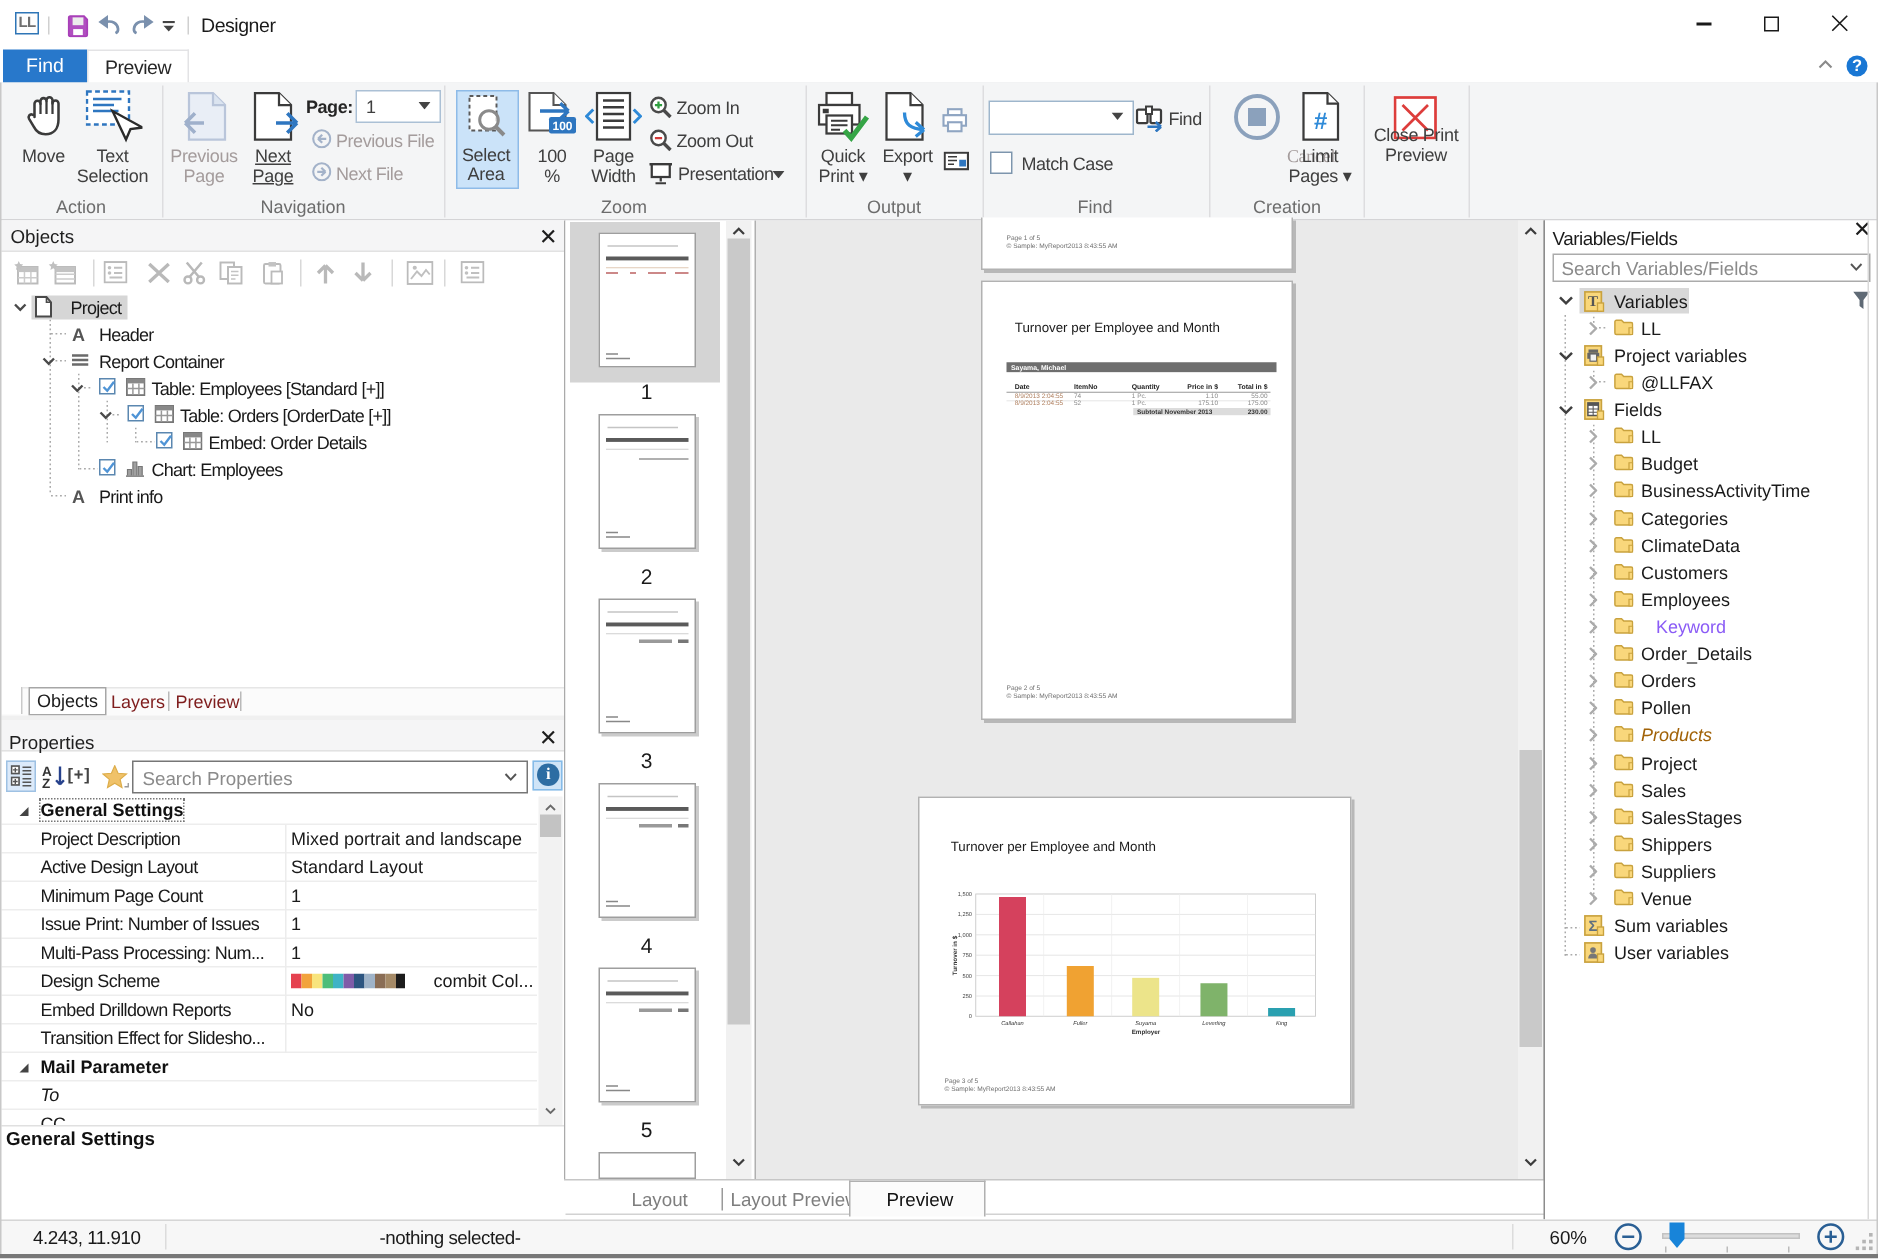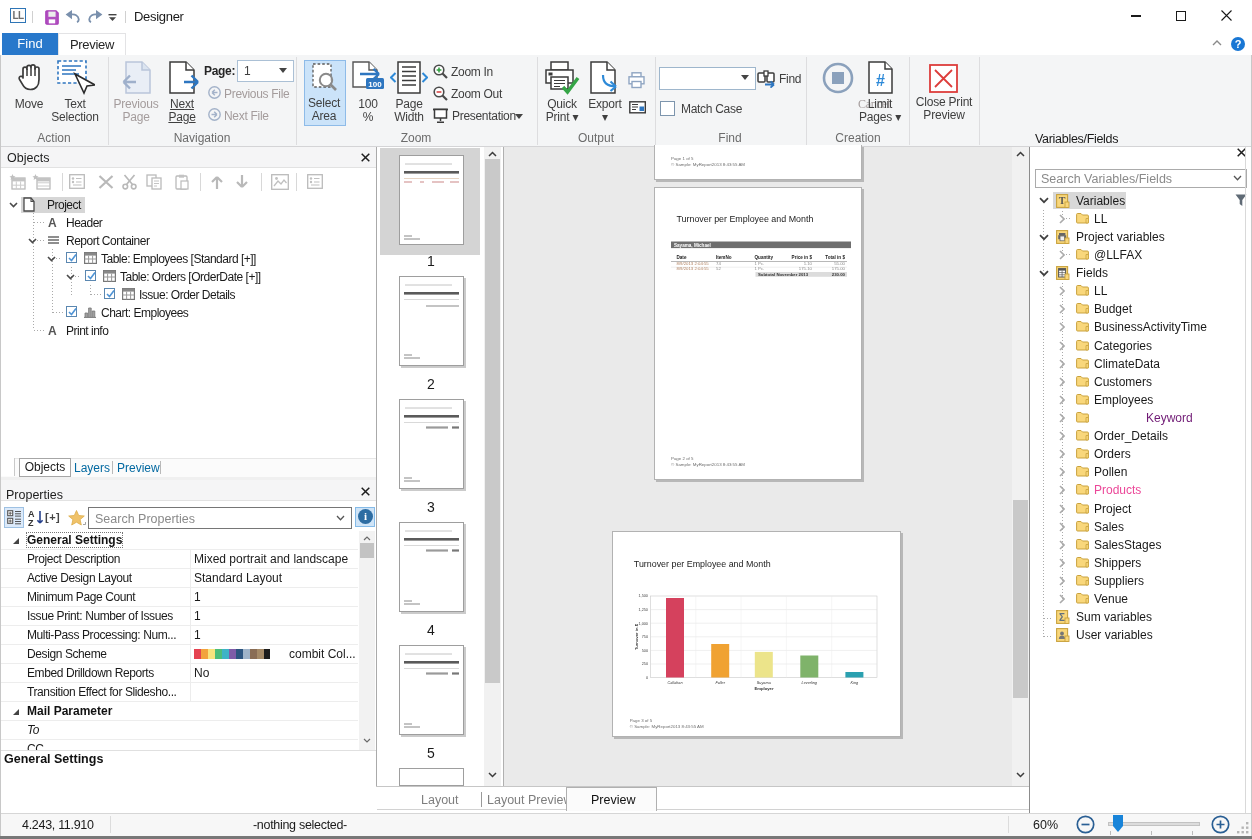--- a/index.html
+++ b/index.html
@@ -220,30 +220,30 @@
 <svg class="abs" style="left:868px;top:61px" width="26" height="34" viewBox="0 0 26 34">
  <path d="M1 1 H17 L24 8 V32 H1 Z" fill="#fff" stroke="#3b3b3b" stroke-width="1.5"></path>
  <path d="M17 1 L17 8 L24 8" fill="#fff" stroke="#3b3b3b" stroke-width="1.5"></path>
  <text x="12.5" y="25" font-family="Liberation Sans" font-size="16" font-weight="bold" fill="#2e8ad8" text-anchor="middle">#</text>
 </svg>
 <div class="rlbl" style="left:855px;top:98px;width:50px;">Limit<br>Pages ▾</div>
 <svg class="abs" style="left:929px;top:64px" width="29" height="29" viewBox="0 0 29 29">
  <rect x="1" y="1" width="27" height="27" fill="#fff" stroke="#dd3d3b" stroke-width="1.8"></rect>
  <path d="M6 6 L23 23 M23 6 L6 23" stroke="#dd3d3b" stroke-width="1.8"></path>
 </svg>
-<div class="rlbl" style="left:910px;top:96px;width:68px;">Close Print<br>Preview</div>
+<div class="rlbl" style="left:910px;top:84px;width:68px;">Close Print<br>Preview</div>
 </div>
 
 <div class="abs" id="leftpanel" style="left:0;top:147px;width:377px;height:666px;background:#fff;border-right:1px solid #aaa;box-sizing:border-box;"></div>
 <div id="objects-panel">
 <style>
  .phead{position:absolute;font-size:12.5px;color:#1e1e1e;}
  .trow{position:absolute;font-size:12px;color:#1a1a1a;white-space:nowrap;letter-spacing:-0.5px;}
  .chev{position:absolute;width:9px;height:6px;}
- .tgray{color:#0369a1;}
+ .tgray{color:#7f1d1d;}
  .dot-v{position:absolute;width:1px;background-image:linear-gradient(#aaa 1px, transparent 1px);background-size:1px 3px;}
  .dot-h{position:absolute;height:1px;background-image:linear-gradient(90deg,#aaa 1px, transparent 1px);background-size:3px 1px;}
 </style>
 
 <div class="abs" style="left:1px;top:147px;width:375px;height:21px;background:#f5f5f6;border-bottom:1px solid #e2e2e2;box-sizing:border-box;"></div>
 <div class="phead" style="left:7px;top:151px;">Objects</div>
 <svg class="abs" style="left:361px;top:153px" width="9" height="9" viewBox="0 0 9 9">
       <path d="M0.7 0.7 L8.3 8.3 M8.3 0.7 L0.7 8.3" stroke="#1e1e1e" stroke-width="1.5"></path>
     </svg>
 
@@ -369,21 +369,21 @@
 <div class="dot-h" style="left:91px;top:294px;width:12px;"></div>
 <div class="abs" style="left:104px;top:288px;width:11px;height:11px;border:1.4px solid #5b87b0;background:#fff;box-sizing:border-box;"></div>
 <svg class="abs" style="left:106px;top:290px" width="9" height="8" viewBox="0 0 9 8">
         <path d="M1 4 L3.5 6.5 L8 0.5" fill="none" stroke="#4f94d6" stroke-width="1.6"></path>
       </svg>
 <svg class="abs" style="left:122px;top:288px" width="13" height="12" viewBox="0 0 13 12">
         <rect x="0.6" y="0.6" width="11.8" height="10.8" fill="#fff" stroke="#777" stroke-width="1.2"></rect>
         <rect x="0.6" y="0.6" width="11.8" height="3" fill="#888"></rect>
         <path d="M4.6 3.6 V11.4 M8.6 3.6 V11.4 M0.6 7 H12.4" stroke="#999" stroke-width="1"></path>
       </svg>
-<div class="trow" style="left:139px;top:288px;">Issue: Order Details</div>
+<div class="trow" style="left:139px;top:288px;">Embed: Order Details</div>
 
 <div class="dot-h" style="left:53px;top:312px;width:12px;"></div>
 <div class="abs" style="left:66px;top:306px;width:11px;height:11px;border:1.4px solid #5b87b0;background:#fff;box-sizing:border-box;"></div>
 <svg class="abs" style="left:68px;top:308px" width="9" height="8" viewBox="0 0 9 8">
         <path d="M1 4 L3.5 6.5 L8 0.5" fill="none" stroke="#4f94d6" stroke-width="1.6"></path>
       </svg>
 <svg class="abs" style="left:84px;top:306px" width="12" height="12" viewBox="0 0 12 12">
         <path d="M1 11 V7 H3.6 V11 M4.6 11 V2 H7.2 V11 M8.2 11 V5 H10.8 V11" fill="#a0a0a0" stroke="#777" stroke-width="0.8"></path>
         <path d="M0 11.4 H12" stroke="#777" stroke-width="1"></path>
       </svg>
@@ -688,21 +688,21 @@
 <div class="abs" style="left:421px;top:793px;font-size:12.5px;color:#7e7e7e;">Layout</div>
 <div class="abs" style="left:481px;top:792px;width:1px;height:15px;background:#9a9a9a;"></div>
 <div class="abs" style="left:487px;top:793px;font-size:12.5px;color:#7e7e7e;">Layout Preview</div>
 <div class="abs" style="left:566px;top:787px;width:91px;height:24px;background:#fbfbfb;border:1px solid #b0b0b0;border-bottom:none;box-sizing:border-box;"></div>
 <div class="abs" style="left:591px;top:793px;font-size:12.5px;color:#111;">Preview</div>
 </div>
 
 <div class="abs" id="rightpanel" style="left:1030px;top:147px;width:222px;height:666px;background:#fff;"></div>
 <div id="right-content">
 <div class="abs" style="left:1029px;top:147px;width:1px;height:666px;background:#8c8c8c;"></div>
-<div class="abs" style="left:1035px;top:132px;font-size:12.5px;color:#1a1a1a;letter-spacing:-0.3px;">Variables/Fields</div>
+<div class="abs" style="left:1035px;top:152px;font-size:12.5px;color:#1a1a1a;letter-spacing:-0.3px;">Variables/Fields</div>
 <svg class="abs" style="left:1237px;top:148px" width="9" height="9" viewBox="0 0 9 9">
       <path d="M0.7 0.7 L8.3 8.3 M8.3 0.7 L0.7 8.3" stroke="#1e1e1e" stroke-width="1.5"></path>
     </svg>
 <div class="abs" style="left:1035px;top:169px;width:212px;height:19px;background:#fff;border:1px solid #ababab;box-sizing:border-box;"></div>
 <div class="abs" style="left:1041px;top:172px;font-size:12.5px;color:#8a8a8a;">Search Variables/Fields</div>
 <svg class="abs" style="left:1233px;top:175px" width="9" height="6" viewBox="0 0 9 6">
       <path d="M1 1 L4.5 4.7 L8 1" fill="none" stroke="#555" stroke-width="1.3"></path>
     </svg>
 <svg class="abs" style="left:1235px;top:194px" width="12" height="13" viewBox="0 0 12 13">
       <path d="M0.5 0.5 H11.5 L7.3 6 V12 L4.7 10 V6 Z" fill="#5f6a75"></path>
@@ -819,21 +819,21 @@
       <path d="M10 6.5 h2.4 v4.5 h-2.4 Z" fill="#f9d77b" stroke="#c9a23e" stroke-width="0.8"></path>
     </svg>
 <div class="abs" style="left:1094px;top:393px;font-size:12px;color:#1a1a1a;white-space:nowrap;">Employees</div>
 <svg class="abs" style="left:1059px;top:413px" width="6" height="10" viewBox="0 0 6 10">
       <path d="M1 1 L5 5 L1 9" fill="none" stroke="#ababab" stroke-width="1.6"></path>
     </svg>
 <svg class="abs" style="left:1076px;top:411px" width="13" height="12" viewBox="0 0 13 12">
       <path d="M0.6 2.5 a1 1 0 0 1 1-1 H5 L6.5 3 H11.4 a1 1 0 0 1 1 1 V10 a1 1 0 0 1 -1 1 H1.6 a1 1 0 0 1 -1-1 Z" fill="#f9d77b" stroke="#c9a23e" stroke-width="1"></path>
       <path d="M10 6.5 h2.4 v4.5 h-2.4 Z" fill="#f9d77b" stroke="#c9a23e" stroke-width="0.8"></path>
     </svg>
-<div class="abs" style="left:1146px;top:411px;font-size:12px;color:#701a75;white-space:nowrap;">Keyword</div>
+<div class="abs" style="left:1104px;top:411px;font-size:12px;color:#8b5cf6;white-space:nowrap;">Keyword</div>
 <svg class="abs" style="left:1059px;top:431px" width="6" height="10" viewBox="0 0 6 10">
       <path d="M1 1 L5 5 L1 9" fill="none" stroke="#ababab" stroke-width="1.6"></path>
     </svg>
 <svg class="abs" style="left:1076px;top:429px" width="13" height="12" viewBox="0 0 13 12">
       <path d="M0.6 2.5 a1 1 0 0 1 1-1 H5 L6.5 3 H11.4 a1 1 0 0 1 1 1 V10 a1 1 0 0 1 -1 1 H1.6 a1 1 0 0 1 -1-1 Z" fill="#f9d77b" stroke="#c9a23e" stroke-width="1"></path>
       <path d="M10 6.5 h2.4 v4.5 h-2.4 Z" fill="#f9d77b" stroke="#c9a23e" stroke-width="0.8"></path>
     </svg>
 <div class="abs" style="left:1094px;top:429px;font-size:12px;color:#1a1a1a;white-space:nowrap;">Order_Details</div>
 <svg class="abs" style="left:1059px;top:449px" width="6" height="10" viewBox="0 0 6 10">
       <path d="M1 1 L5 5 L1 9" fill="none" stroke="#ababab" stroke-width="1.6"></path>
@@ -851,21 +851,21 @@
       <path d="M10 6.5 h2.4 v4.5 h-2.4 Z" fill="#f9d77b" stroke="#c9a23e" stroke-width="0.8"></path>
     </svg>
 <div class="abs" style="left:1094px;top:465px;font-size:12px;color:#1a1a1a;white-space:nowrap;">Pollen</div>
 <svg class="abs" style="left:1059px;top:485px" width="6" height="10" viewBox="0 0 6 10">
       <path d="M1 1 L5 5 L1 9" fill="none" stroke="#ababab" stroke-width="1.6"></path>
     </svg>
 <svg class="abs" style="left:1076px;top:483px" width="13" height="12" viewBox="0 0 13 12">
       <path d="M0.6 2.5 a1 1 0 0 1 1-1 H5 L6.5 3 H11.4 a1 1 0 0 1 1 1 V10 a1 1 0 0 1 -1 1 H1.6 a1 1 0 0 1 -1-1 Z" fill="#f9d77b" stroke="#c9a23e" stroke-width="1"></path>
       <path d="M10 6.5 h2.4 v4.5 h-2.4 Z" fill="#f9d77b" stroke="#c9a23e" stroke-width="0.8"></path>
     </svg>
-<div class="abs" style="left:1094px;top:483px;font-size:12px;color:#ec4899;white-space:nowrap;">Products</div>
+<div class="abs" style="left:1094px;top:483px;font-size:12px;color:#a16207;white-space:nowrap;font-style:italic;">Products</div>
 <svg class="abs" style="left:1059px;top:504px" width="6" height="10" viewBox="0 0 6 10">
       <path d="M1 1 L5 5 L1 9" fill="none" stroke="#ababab" stroke-width="1.6"></path>
     </svg>
 <svg class="abs" style="left:1076px;top:502px" width="13" height="12" viewBox="0 0 13 12">
       <path d="M0.6 2.5 a1 1 0 0 1 1-1 H5 L6.5 3 H11.4 a1 1 0 0 1 1 1 V10 a1 1 0 0 1 -1 1 H1.6 a1 1 0 0 1 -1-1 Z" fill="#f9d77b" stroke="#c9a23e" stroke-width="1"></path>
       <path d="M10 6.5 h2.4 v4.5 h-2.4 Z" fill="#f9d77b" stroke="#c9a23e" stroke-width="0.8"></path>
     </svg>
 <div class="abs" style="left:1094px;top:502px;font-size:12px;color:#1a1a1a;white-space:nowrap;">Project</div>
 <svg class="abs" style="left:1059px;top:522px" width="6" height="10" viewBox="0 0 6 10">
       <path d="M1 1 L5 5 L1 9" fill="none" stroke="#ababab" stroke-width="1.6"></path>

